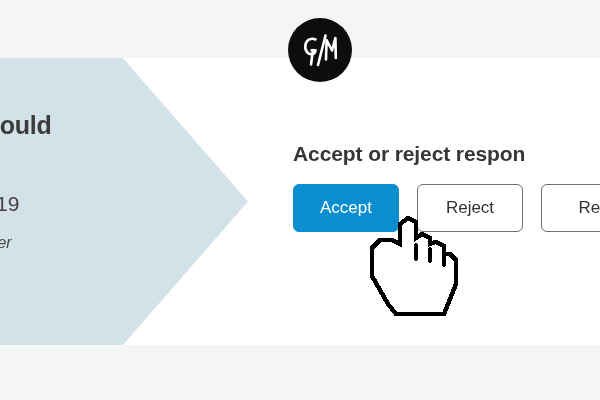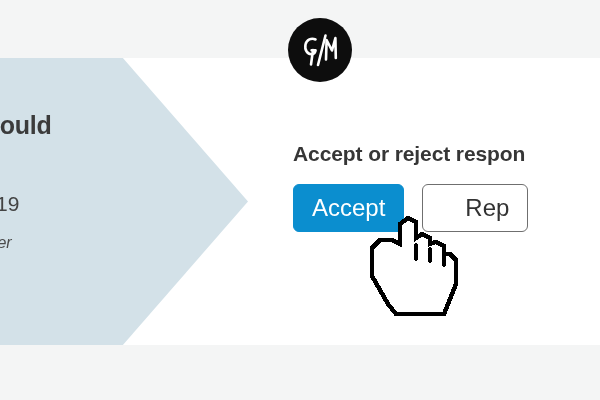--- a/index.html
+++ b/index.html
@@ -125,23 +125,23 @@
     align-items: flex-start;
     gap: 18px;
   }
   .action-btn {
     box-sizing: border-box;
     height: 48px;
     min-width: 106px;
     padding: 0 18px;
     border-radius: 6px;
     font-family: "Liberation Sans", sans-serif;
-    font-size: 24px;
+    font-size: 17px;
     line-height: 46px;
-    text-align: right;
+    text-align: center;
     white-space: nowrap;
     cursor: pointer;
     user-select: none;
   }
   .action-btn.primary {
     background: #0b8ecf;
     border: 1px solid #0b8ecf;
     color: #ffffff;
   }
   .action-btn.secondary {
@@ -189,20 +189,21 @@
         <path d="M31.0 34.5 L31.6 15.0 L37.0 25.5 L40.4 13.0 L40.8 33.0"></path>
       </g>
     </svg>
   </div>
 
   <div id="action-panel">
     <div id="panel-heading">Accept or reject respon</div>
 
     <div id="button-row">
       <div class="action-btn primary">Accept</div>
+      <div class="action-btn secondary">Reject</div>
       <div class="action-btn secondary">Rep</div>
     </div>
   </div>
 
   <div id="mouse-cursor">
     <svg width="96" height="100" viewBox="0 0 48 50" aria-hidden="true">
       <path fill="#ffffff" stroke="#000000" stroke-width="2.2" stroke-linejoin="miter" d="M2 22 L2 16 L6 12 L12 12 L16 14
                L16 4 L20 1 L24 3 L24 11
                L27 9 L31 11 L31 14
                L34 13 L38 15 L38 19

